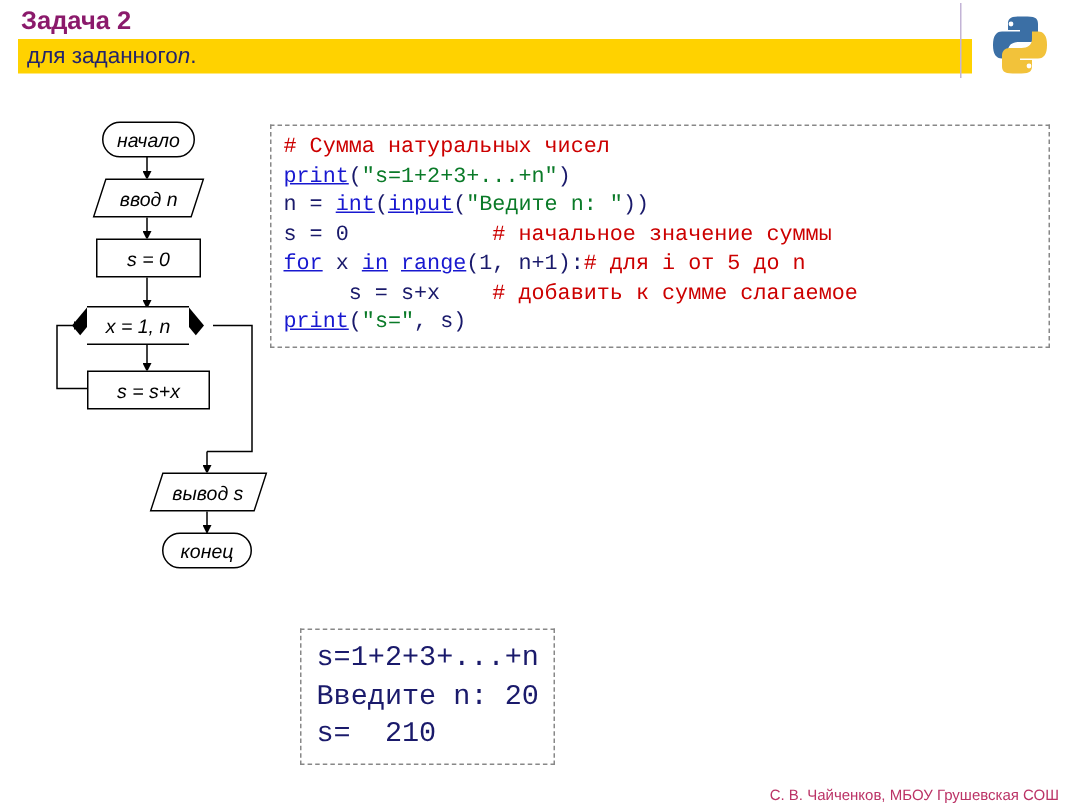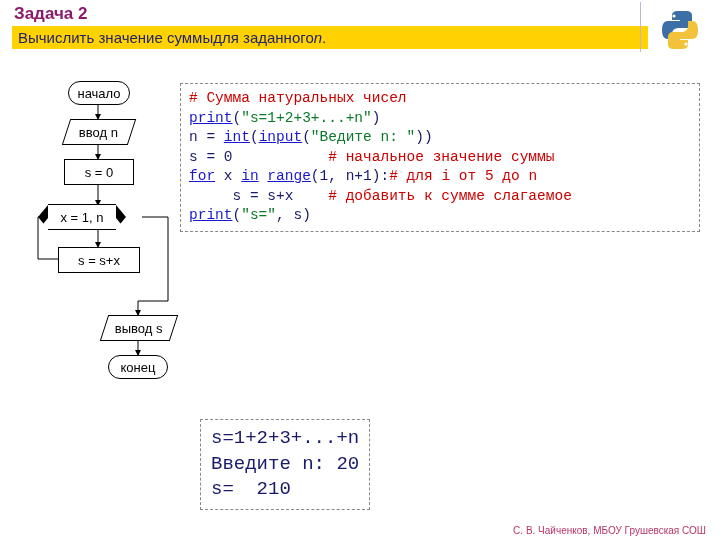--- a/index.html
+++ b/index.html
@@ -48,20 +48,21 @@
     margin-top: 30px;
     width: 100%;
     height: 440px;
   }
   .flowchart {
     position: absolute;
     left: 8px;
     top: 0;
     width: 180px;
     height: 350px;
+    font-style: italic;
   }
   .fc-box, .fc-round, .fc-par, .fc-hex {
     position: absolute;
     background: #fff;
     border: 1px solid #000;
     font-size: 13px;
     display: flex;
     align-items: center;
     justify-content: center;
     text-align: center;
@@ -142,21 +143,20 @@
     color: #b36;
   }
 </style>
 </head>
 <body>
 
 <div class="header-row">
   <div class="title">Задача 2</div>
 </div>
 <div class="task-bar">
-  <span>Вычислить значение суммы </span>
   <span>  для заданного </span>
   <i>n</i>
   <span>.</span>
 </div>
 <div class="sep-line"></div>
 <div class="py-logo">
   <svg width="44" height="44" viewBox="0 0 44 44">
     <path d="M21 3c-6 0-7 2-7 5v4h8v1H10c-4 0-6 3-6 9s2 9 6 9h4v-5c0-4 3-6 7-6h8c3 0 5-2 5-5V8c0-3-1-5-7-5h-6z" fill="#3b6fa5"></path>
     <circle cx="16" cy="8" r="1.6" fill="#fff"></circle>
     <path d="M23 41c6 0 7-2 7-5v-4h-8v-1h12c4 0 6-3 6-9s-2-9-6-9h-4v5c0 4-3 6-7 6h-8c-3 0-5 2-5 5v7c0 3 1 5 7 5h6z" fill="#f2c23a"></path>
@@ -186,21 +186,21 @@
 
     <div class="fc-round" style="left:60px; top:2px; width:60px;">
         <span>начало</span>
       </div>
     <div class="fc-par" style="left:58px; top:40px; width:64px;">
         <span>ввод n</span>
       </div>
     <div class="fc-box" style="left:56px; top:80px; width:68px;">
         <span>s = 0</span>
       </div>
-    <div class="fc-hex" style="left:30px; top:126px; width:88px; display:flex;">
+    <div class="fc-hex" style="left:40px; top:126px; width:88px; display:flex;">
       <div class="hexcap left" style="position:relative;"></div>
       <div class="hexbody" style="flex:1;">
           <span>x = 1, n</span>
         </div>
       <div class="hexcap right" style="position:relative;"></div>
     </div>
     <div class="fc-box" style="left:50px; top:168px; width:80px;">
         <span>s = s+x</span>
       </div>
     <div class="fc-par" style="left:96px; top:236px; width:68px;">

